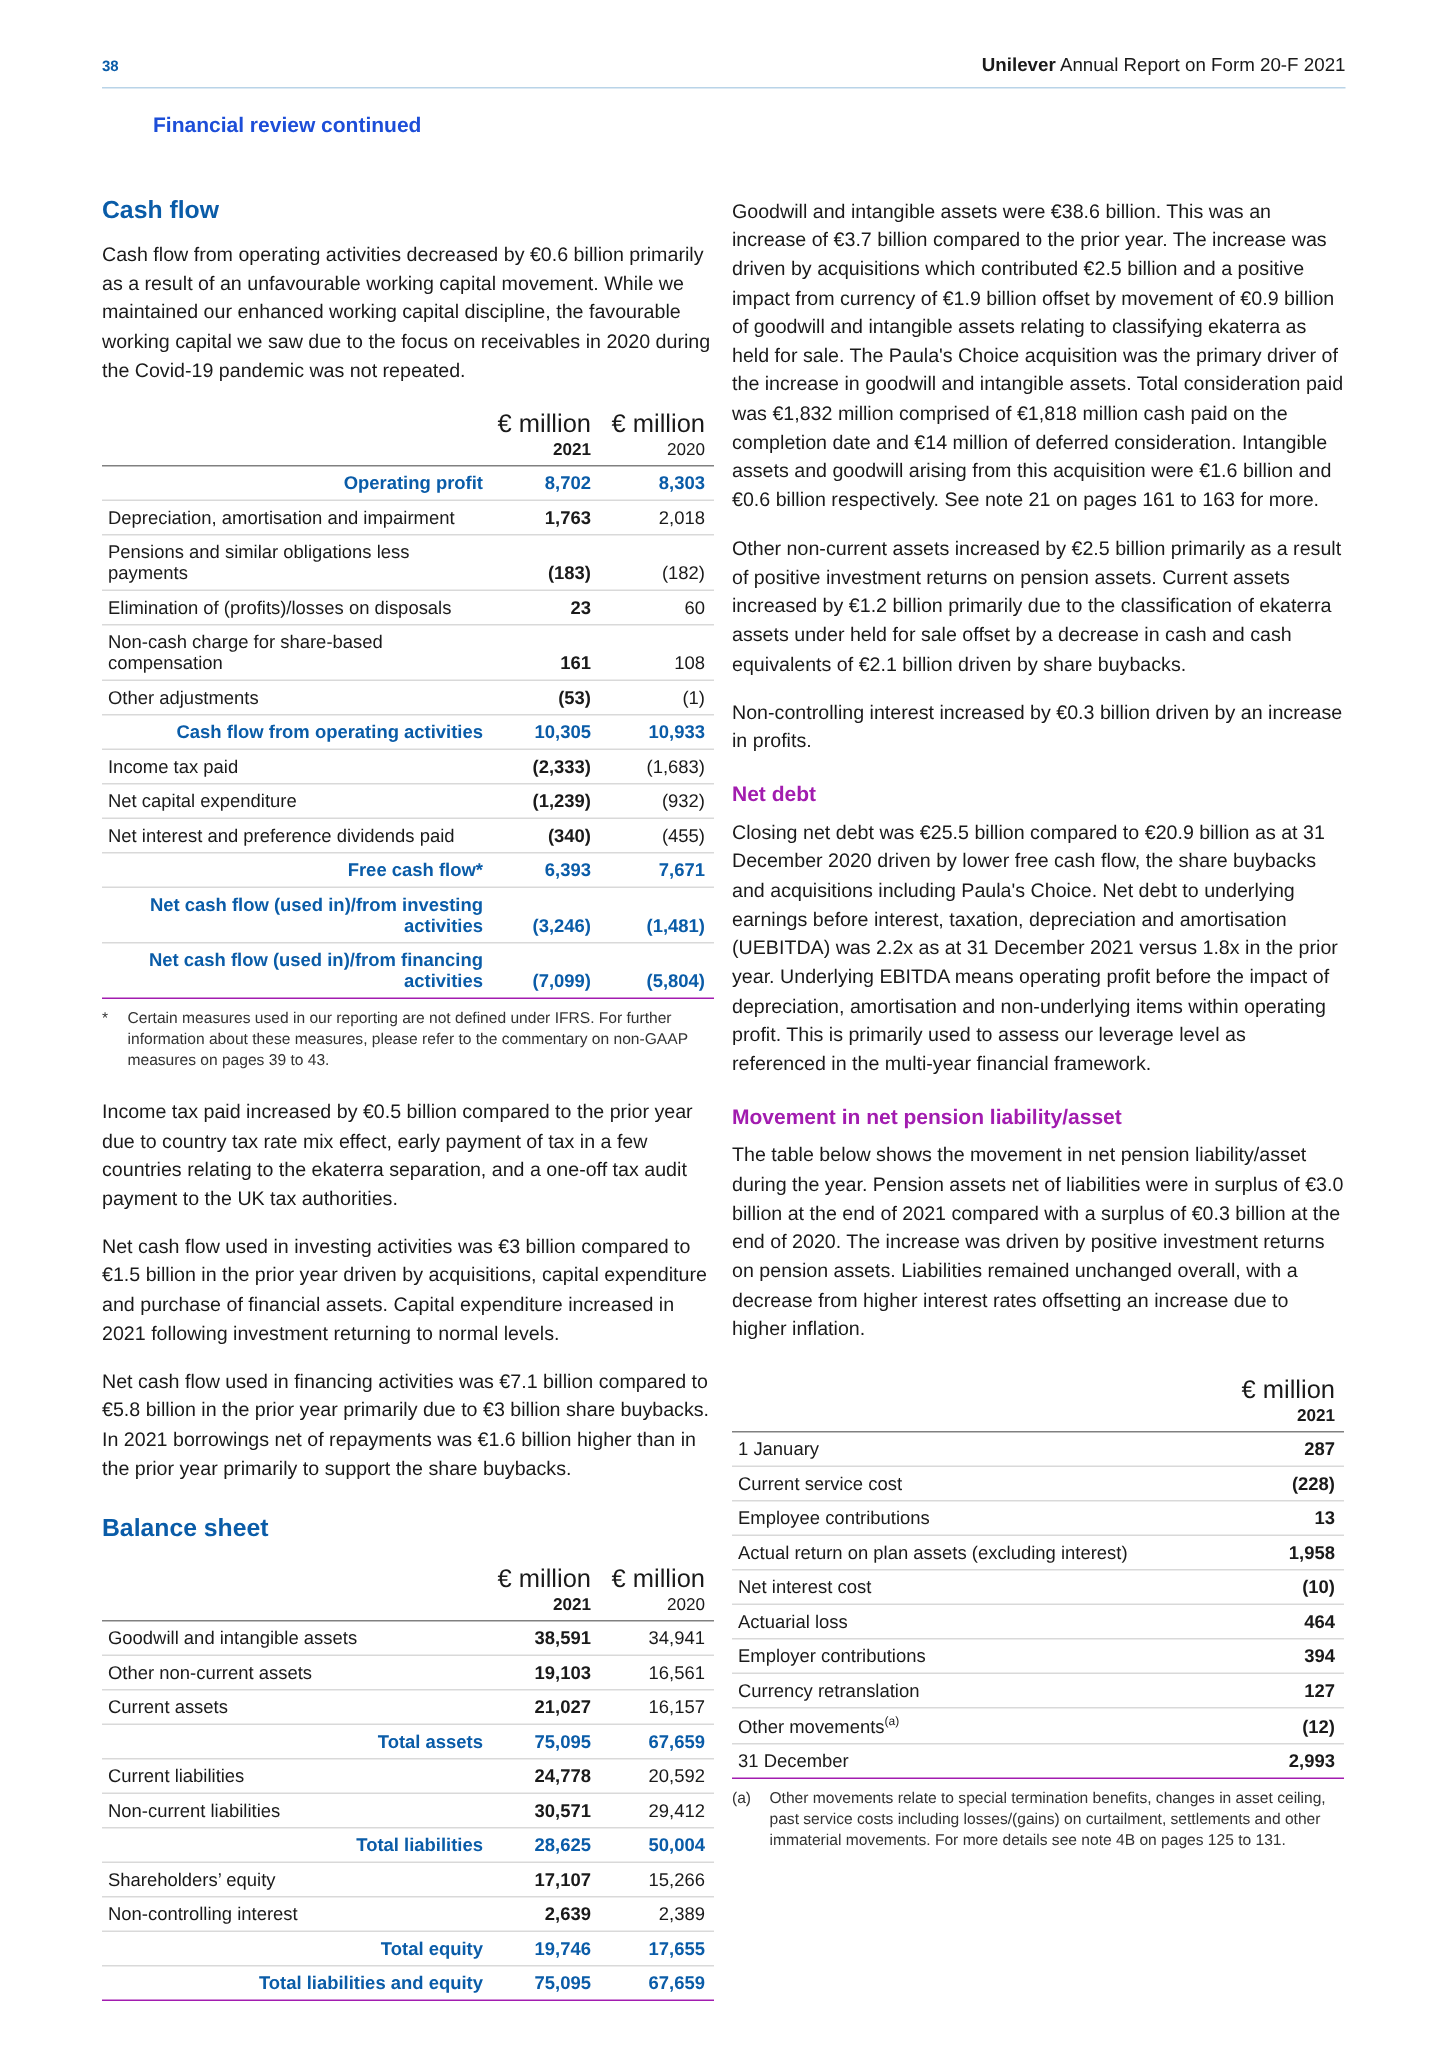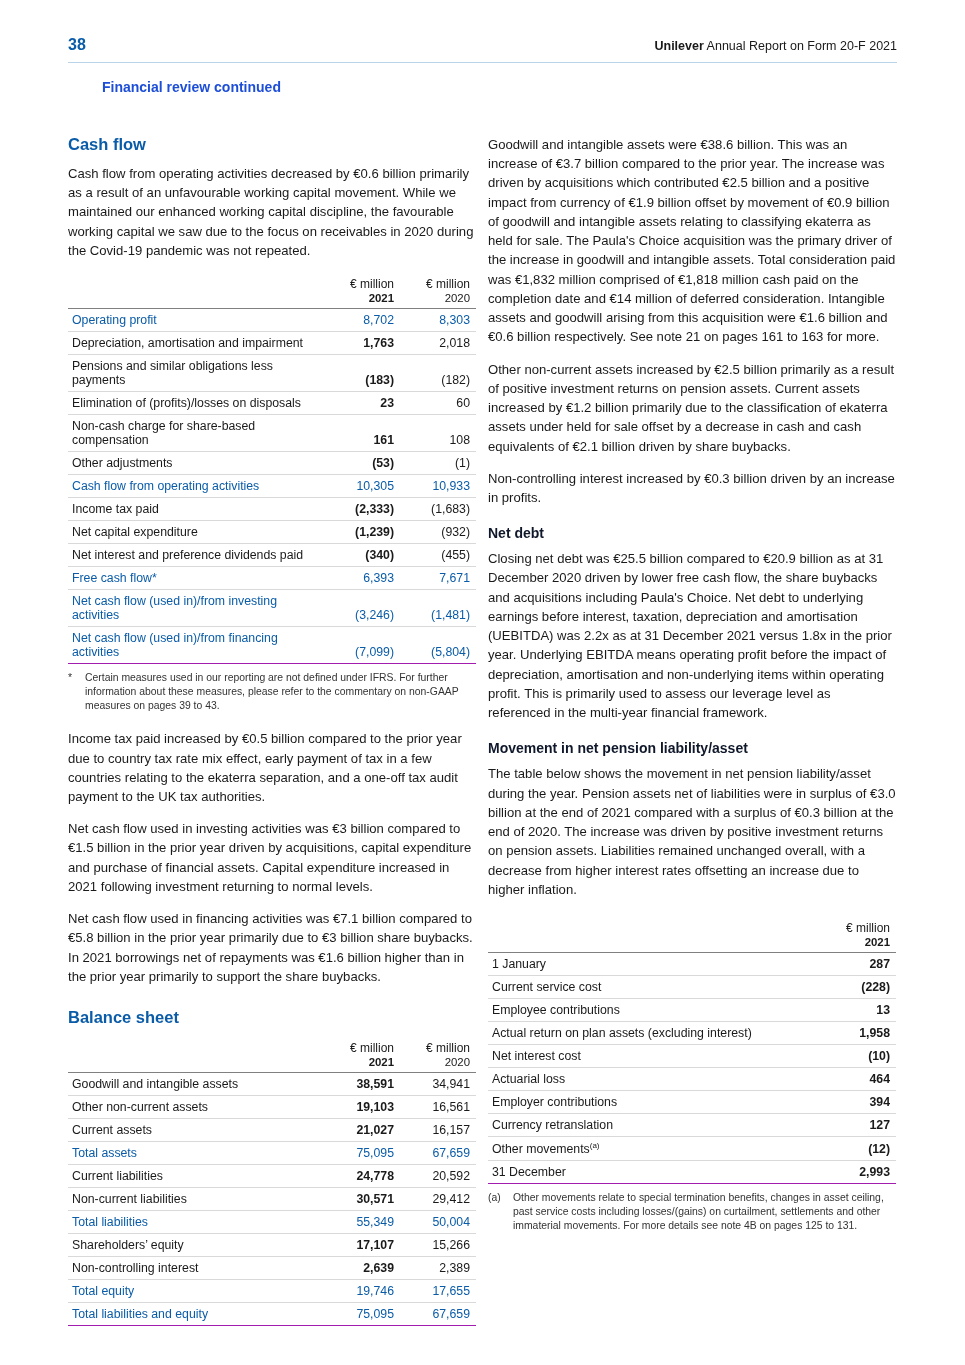--- a/index.html
+++ b/index.html
@@ -26,21 +26,21 @@
   .pg-header {
     display: flex;
     align-items: baseline;
     justify-content: space-between;
     border-bottom: 1px solid #b9d4e8;
     padding-bottom: 8px;
   }
   .pg-num {
     color: #0a5ca8;
     font-weight: bold;
-    font-size: 16px;
+    font-size: 10px;
   }
   .pg-title {
     font-size: 12.5px;
     color: #1a1a1a;
   }
   .pg-title b { font-weight: bold; }
   .section-head {
     margin-top: 16px;
     color: #1d4ed8;
     font-weight: bold;
@@ -56,21 +56,21 @@
   .col {
     width: 408px;
   }
   h2.blue {
     color: #0a5ca8;
     font-size: 16.5px;
     font-weight: bold;
     margin: 0 0 10px 0;
   }
   h3.blue {
-    color: #0f172a;
+    color: #a21caf;
     font-size: 14px;
     font-weight: bold;
     margin: 18px 0 8px 0;
   }
   p.body {
     font-size: 13.1px;
     line-height: 1.47;
     margin: 0 0 13px 0;
     color: #1a1a1a;
   }
@@ -91,33 +91,34 @@
     vertical-align: bottom;
   }
   table.fin td.num, table.fin th.num {
     text-align: right;
     padding-right: 6px;
     width: 66px;
     white-space: nowrap;
   }
   table.fin tr.unit td {
     border-bottom: none;
-    font-size: 12px;
+    font-size: 17px;
     padding-bottom: 0;
   }
   table.fin tr.yr td {
     border-bottom: 1px solid #808080;
     font-size: 11.4px;
     padding-top: 1px;
   }
   table.fin td.bold { font-weight: bold; }
   table.fin tr.hl td {
     color: #0a5ca8;
-    font-weight: normal;
+    font-weight: bold;
     border-bottom: 1px solid #d9d9d9;
+    text-align: right;
   }
   table.fin tr.lastrow td { border-bottom: 1px solid #a21caf; }
   .footnote {
     font-size: 10.4px;
     line-height: 1.35;
     color: #333;
     margin-top: 7px;
     display: flex;
     gap: 5px;
   }
@@ -277,21 +278,21 @@
             <td class="num bold">24,778</td>
             <td class="num">20,592</td>
           </tr>
           <tr>
             <td>Non-current liabilities</td>
             <td class="num bold">30,571</td>
             <td class="num">29,412</td>
           </tr>
           <tr class="hl">
             <td>Total liabilities</td>
-            <td class="num">55,349</td>
+            <td class="num">28,625</td>
             <td class="num">50,004</td>
           </tr>
           <tr>
             <td>Shareholders’ equity</td>
             <td class="num bold">17,107</td>
             <td class="num">15,266</td>
           </tr>
           <tr>
             <td>Non-controlling interest</td>
             <td class="num bold">2,639</td>

